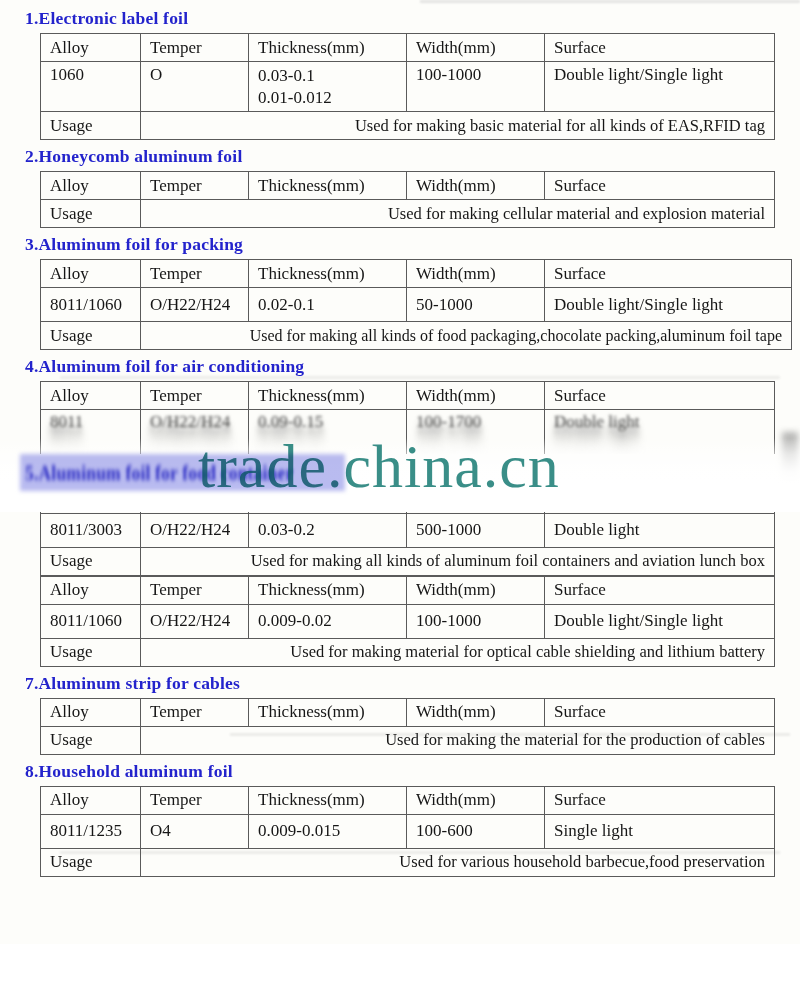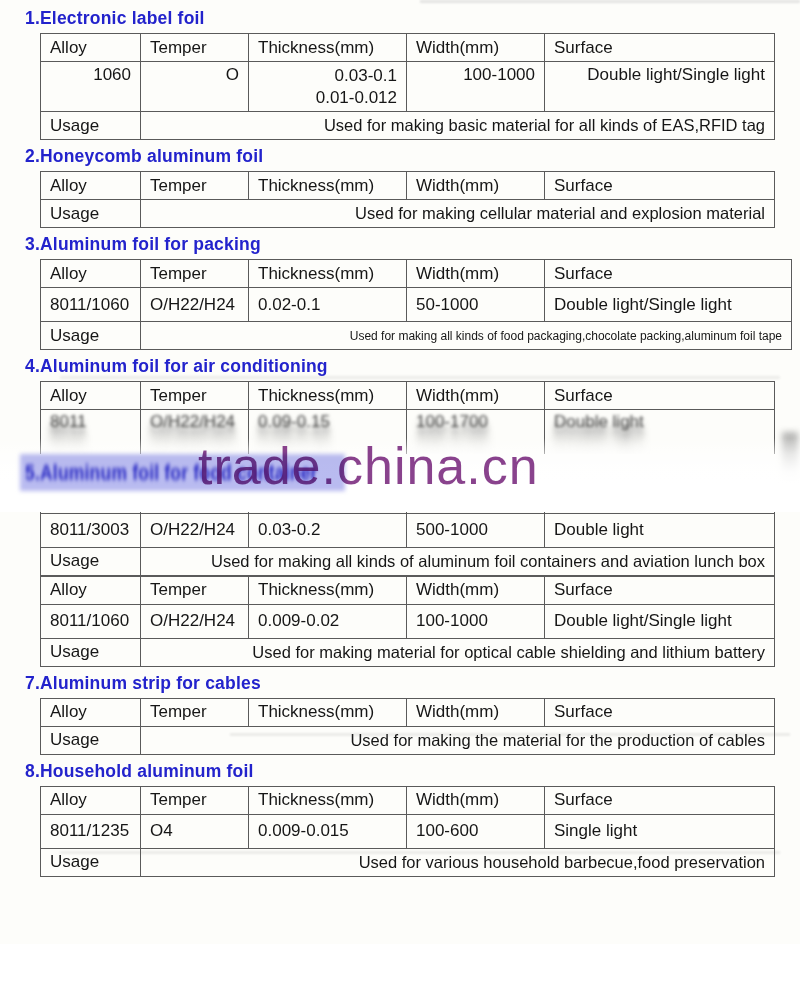--- a/index.html
+++ b/index.html
@@ -1,19 +1,19 @@
 <!DOCTYPE html>
 <html><head>
 <meta charset="utf-8">
 <style>
   html,body { margin:0; padding:0; background:#ffffff; }
   #page {
     position:relative; width:800px; height:944px; overflow:hidden;
     background:#fdfdfa; color:#161616;
-    font-family:Liberation Sans, sans-serif;
+    font-family:Liberation Serif, serif;
   }
   
   .section-title {
     color:#2323cc; font-size:17.5px; font-weight:bold; line-height:21px;
     margin:6px 0 4px 25px; letter-spacing:0.2px;
   }
   .sec:first-child .section-title { margin-top:8px; }
   
   table.spec {
     border-collapse:collapse; margin-left:40px; width:735px;
@@ -24,22 +24,22 @@
     border:1px solid #5a5a5a; box-sizing:border-box;
     padding:2px 9px; font-size:17px; font-weight:normal;
     text-align:left; vertical-align:middle; color:#161616;
     overflow:hidden; white-space:nowrap;
   }
   th { height:28px; }
   td.data { height:34px; }
   td.thickness { white-space:pre-line; line-height:22px; }
   td.usage-lbl { height:28px; }
   td.usage-txt { font-size:16.5px;text-align:right; }
-  .sec1 td.data { height:48px; vertical-align:top; padding-top:3px;text-align:right; }
-  .sec3 td.usage-txt { font-size:12px; }
+  .sec1 td.data { height:48px; vertical-align:top; padding-top:3px; }
+  .sec3 td.usage-txt { font-size:16px; }
   
   col.c1{width:100px} col.c2{width:108px} col.c3{width:158px} col.c4{width:138px}
   
   .sec4 td.data {
     height:44px; vertical-align:top; padding-top:2px; border-bottom:none;
   }
   .smear {
     display:inline-block;
     filter:blur(1.6px);
     color:rgba(45,45,45,0.88);
@@ -61,22 +61,22 @@
     position:absolute; left:0; top:438px; width:800px; height:74px; z-index:4;
     background:linear-gradient(180deg,
       rgba(255,255,255,0) 0px,
       rgba(255,255,255,0.55) 16px,
       rgba(255,255,255,0.92) 34px,
       #ffffff 46px, #ffffff 100%);
     pointer-events:none;
   }
   .wm-text {
     position:absolute; left:198px; top:434px; z-index:6;
-    font-size:52px; line-height:64px; letter-spacing:1px;
-    color:#701a75; opacity:0.82; font-weight:400;
+    font-size:62px; line-height:64px; letter-spacing:1px;
+    color:#0f766e; opacity:0.82; font-weight:400;
     pointer-events:none;
   }
   .wm-band {
     position:absolute; left:20px; top:454px; width:325px; height:37px; z-index:7;
     background:rgba(116,120,225,0.50);
     filter:blur(2px); mix-blend-mode:multiply;
     pointer-events:none;
   }
   
   .noise-line {

